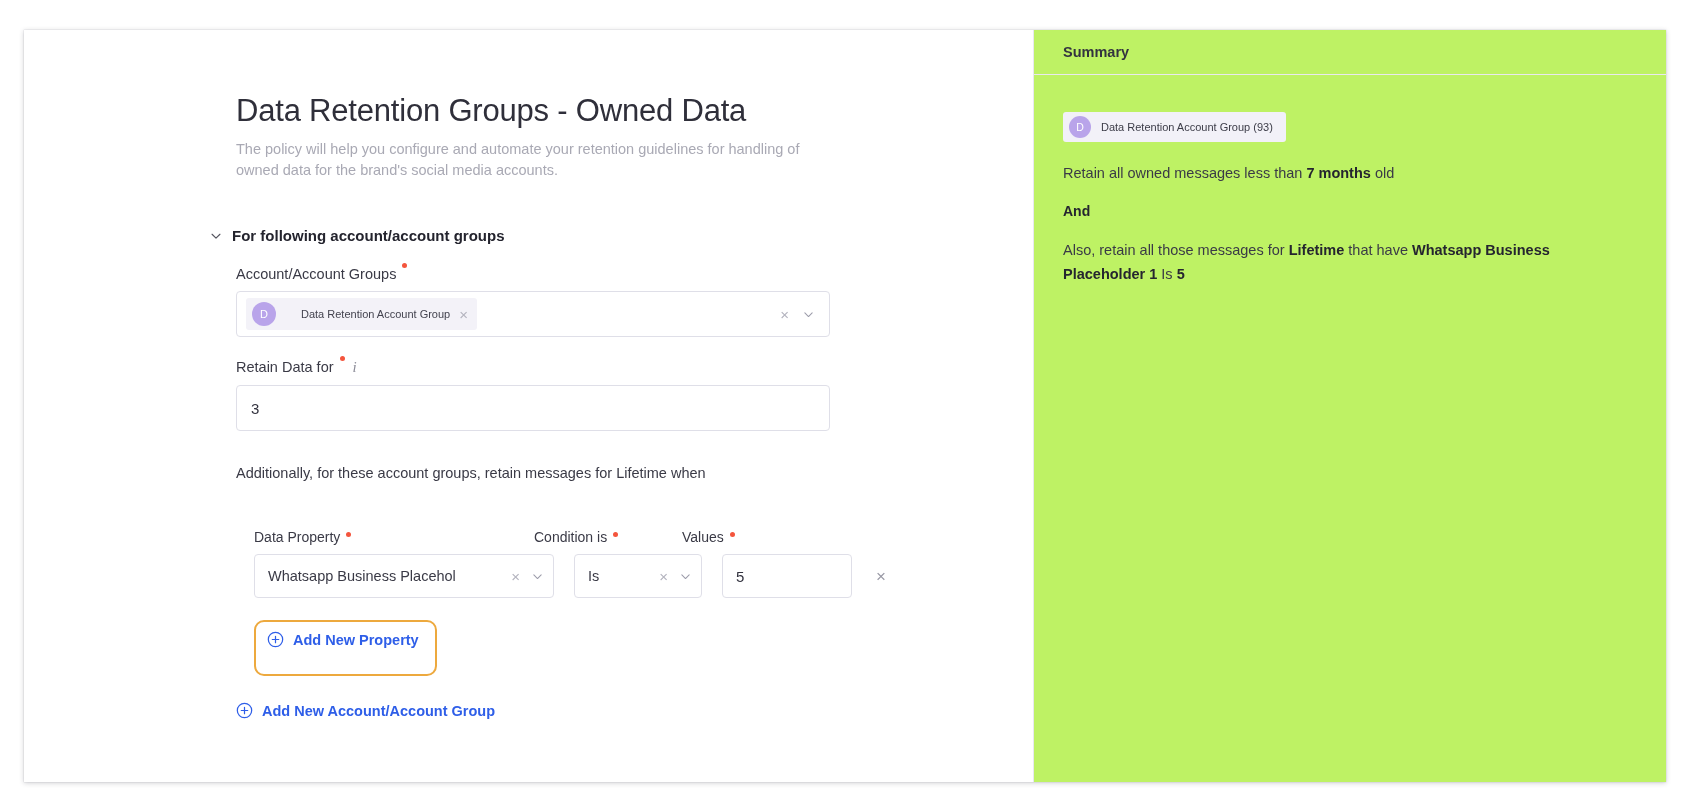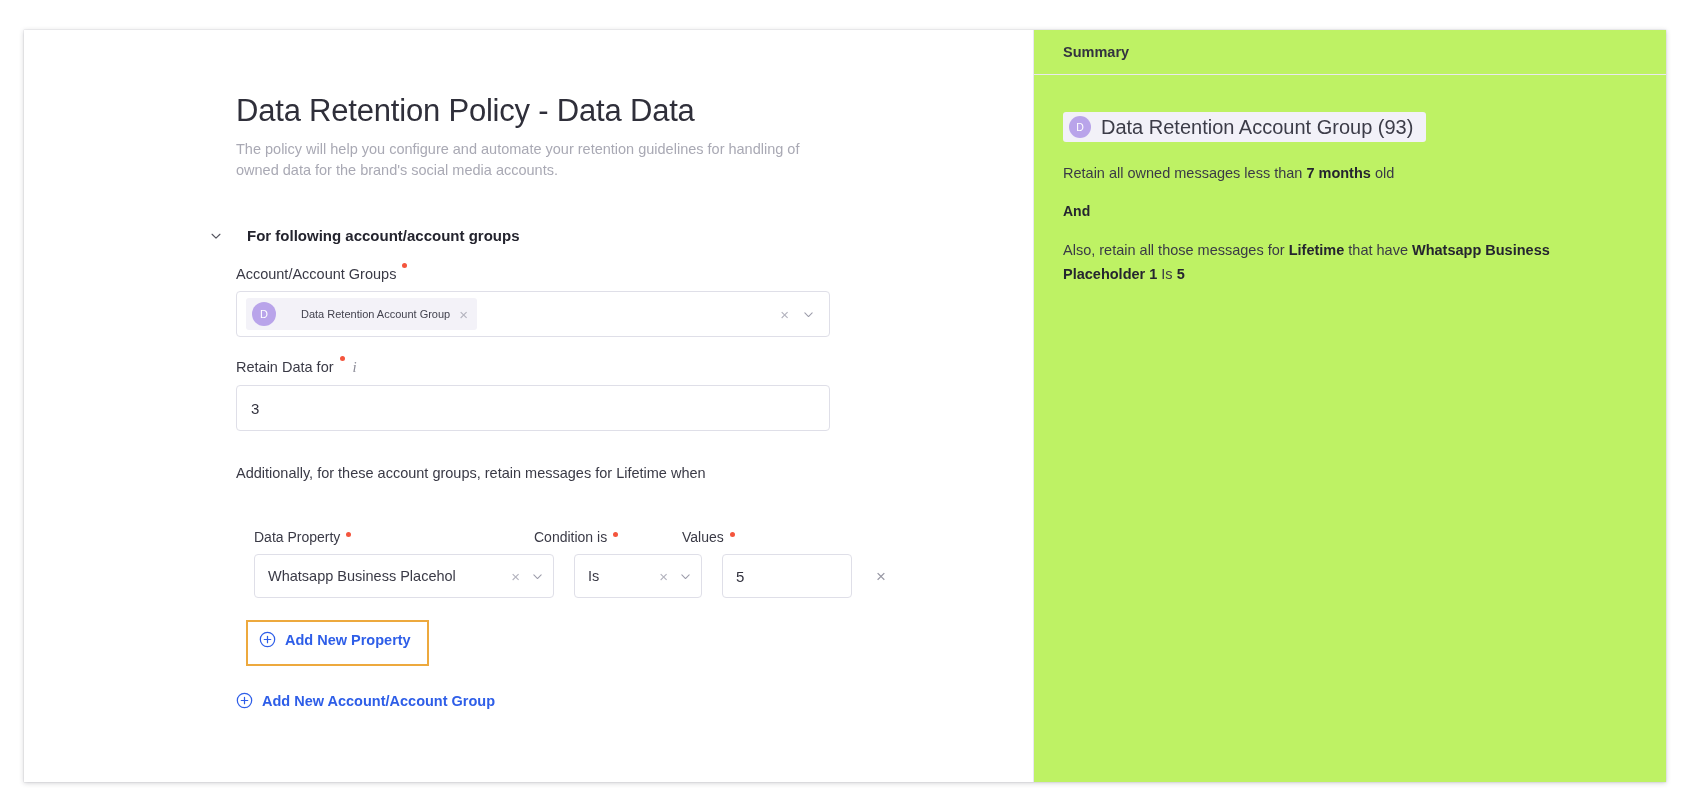--- a/index.html
+++ b/index.html
@@ -55,21 +55,21 @@
     max-width: 600px;
   }
 
   .section {
     margin-top: 46px;
   }
 
   .section-head {
     display: flex;
     align-items: center;
-    gap: 24px;
+    gap: 9px;
     margin-left: -27px;
   }
 
   .chev-down {
     width: 14px; height: 14px;
     flex: 0 0 auto;
     display: block;
     color: #55555f;
   }
 
@@ -269,25 +269,25 @@
     gap: 9px;
     color: #2e5ee8;
     font-size: 14.5px;
     font-weight: bold;
     cursor: pointer;
   }
   .link-row .plus-ico { width: 17px; height: 17px; display: block; color: #2e5ee8; }
 
   .add-prop-wrap {
     margin-top: 22px;
-    margin-left: 10px;
+    margin-left: 18px;
     display: inline-flex;
     border: 2px solid #eda93e;
-    padding: 9px 16px 16px 11px;
-    border-radius: 0;
+    padding: 9px 16px 26px 11px;
+    border-radius: 10px;
   }
 
   .add-group-wrap { margin-top: 26px; margin-left: 0px; }
 
   
   .right-pane {
     flex: 1;
     height: 100%;
     background: #bef264;
     position: relative;
@@ -309,40 +309,40 @@
   .sum-chip {
     display: inline-flex;
     align-items: center;
     gap: 10px;
     background: #f2f1f8;
     border-radius: 3px;
     height: 30px;
     padding: 0 13px 0 6px;
   }
   .sum-chip .chip-avatar { width: 22px; height: 22px; font-size: 10.5px; }
-  .sum-chip-text { font-size: 20px; color: #3c3c48; }
+  .sum-chip-text { font-size: 11px; color: #3c3c48; }
 
   .sum-line {
     margin-top: 19px;
     font-size: 14.5px;
     line-height: 24px;
     color: #3a3a46;
   }
   .sum-line b { font-weight: bold; color: #25252f; }
   .sum-and { margin-top: 18px; font-size: 14px; font-weight: bold; color: #25252f; }
 </style>
 </head>
 <body>
 
 <div class="app-frame">
 
   <div class="left-pane">
     <div class="form-area">
 
-      <h1 class="page-title">Data Retention Policy - Data Data</h1>
+      <h1 class="page-title">Data Retention Groups - Owned Data</h1>
       <p class="page-subtitle">The policy will help you configure and automate your retention guidelines for handling of owned data for the brand's social media accounts.</p>
 
       <div class="section">
 
         <div class="section-head">
           <svg class="chev-down" viewBox="0 0 16 16" fill="none">
             <path d="M3.5 6 L8 10.5 L12.5 6" stroke="currentColor" stroke-width="1.3" stroke-linecap="round" stroke-linejoin="round"></path>
           </svg>
           <span class="section-title">For following account/account groups</span>
         </div>

